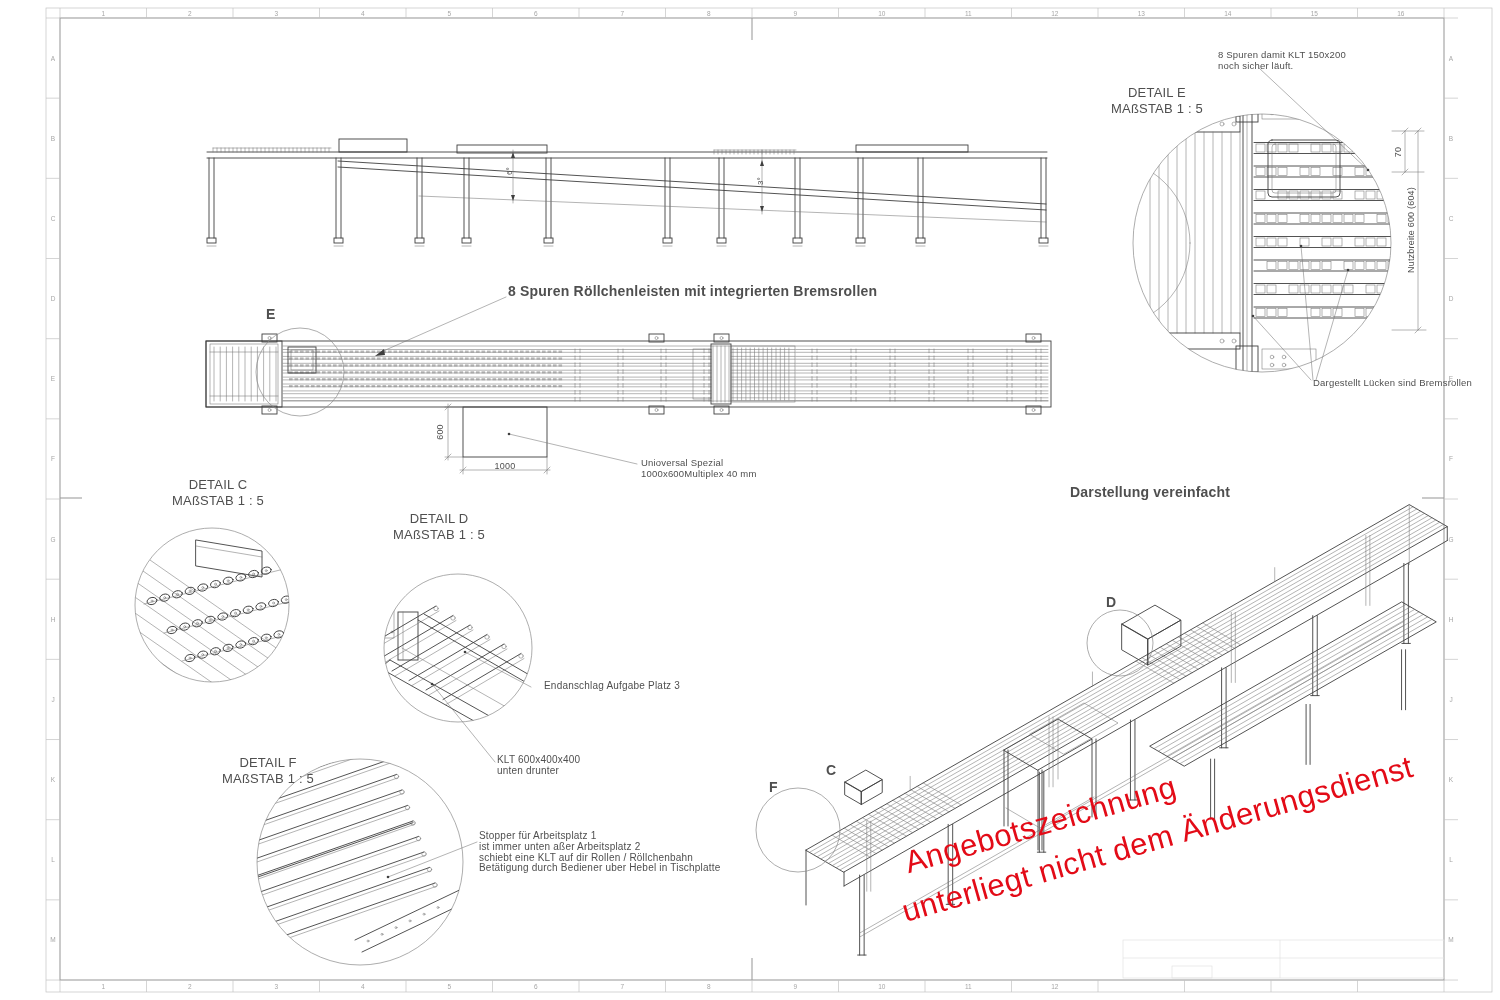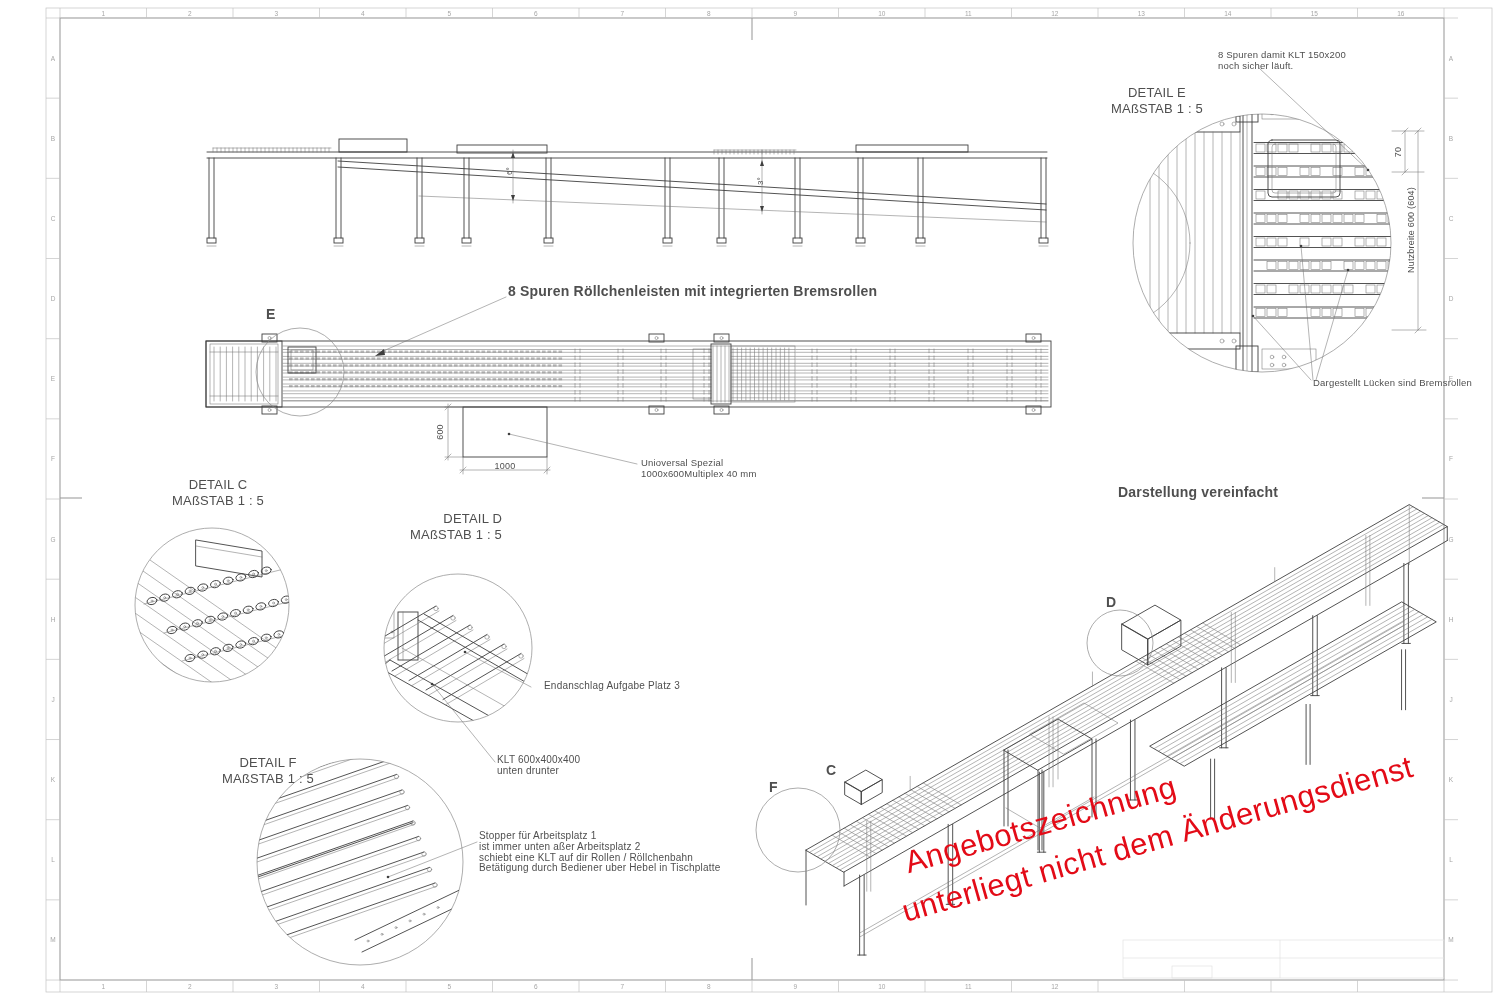--- a/index.html
+++ b/index.html
@@ -1348,21 +1348,21 @@
   <div class="t s95" style="left:641px;top:457px;">
     <div>Unioversal Spezial</div>
     <div>1000x600Multiplex 40 mm</div>
   </div>
 
   <div class="t s13 tc title2" style="left:163px;top:477px;">
     <div>DETAIL C</div>
     <div>MAßSTAB 1 : 5</div>
   </div>
 
-  <div class="t s13 tc title2" style="left:392px;top:511px;text-align:right;">
+  <div class="t s13 tc title2" style="left:384px;top:511px;">
     <div>DETAIL D</div>
     <div>MAßSTAB 1 : 5</div>
   </div>
   <div class="t s10" style="left:532px;top:681px;padding-left:12px;">Endanschlag Aufgabe Platz 3</div>
   <div class="t s10" style="left:497px;top:755px;">
     <div>KLT 600x400x400</div>
     <div>unten drunter</div>
   </div>
 
   <div class="t s13 tc title2" style="left:213px;top:755px;">
@@ -1381,21 +1381,21 @@
     <div>MAßSTAB 1 : 5</div>
   </div>
   <div class="t s95" style="left:1218px;top:49px;">
     <div>8 Spuren damit KLT 150x200</div>
     <div>noch sicher läuft.</div>
   </div>
   <div class="t s95" style="left:1313px;top:377px;">Dargestellt Lücken sind Bremsrollen</div>
   <div class="t s9 cc" style="left:1398px;top:152px;">70</div>
   <div class="t s9 cc" style="left:1411px;top:230px;">Nutzbreite 600 (604)</div>
 
-  <div class="t s14" style="left:1070px;top:484px;margin-left:48px;">Darstellung vereinfacht</div>
+  <div class="t s14" style="left:1070px;top:484px;">Darstellung vereinfacht</div>
   <div class="t s14" style="left:1106px;top:594px;">D</div>
   <div class="t s14" style="left:826px;top:762px;">C</div>
   <div class="t s14" style="left:769px;top:779px;">F</div>
 
   <div id="watermark" class="t" style="color: rgb(227, 11, 23);">
     <div class="wl1">Angebotszeichnung</div>
     <div class="wl2">unterliegt nicht dem Änderungsdienst</div>
   </div>
 </div>
 

